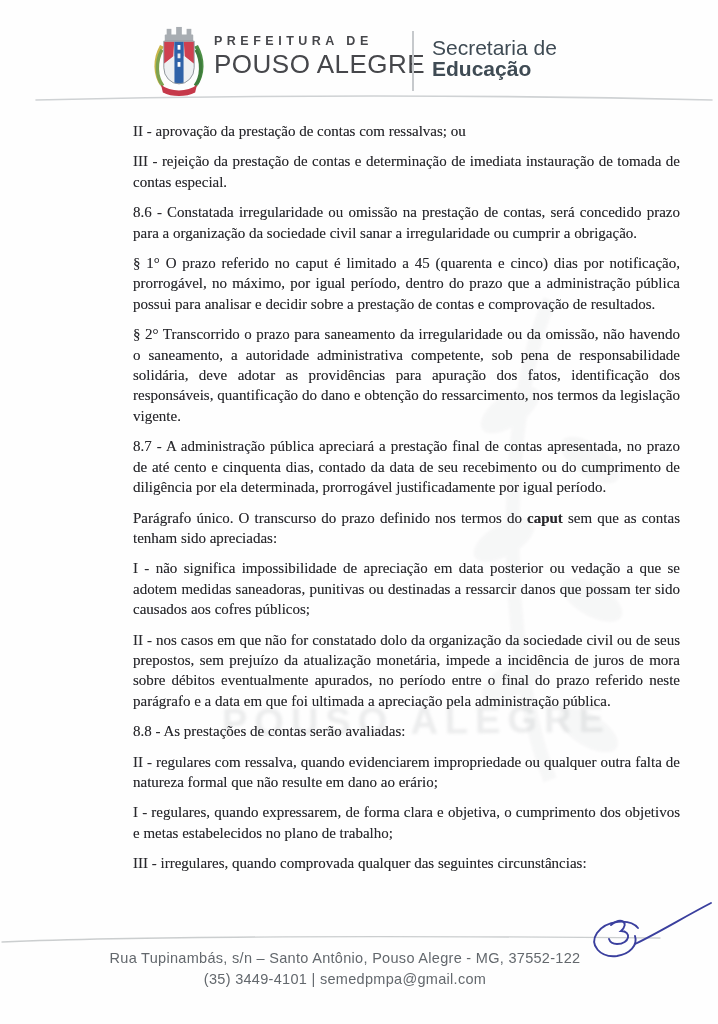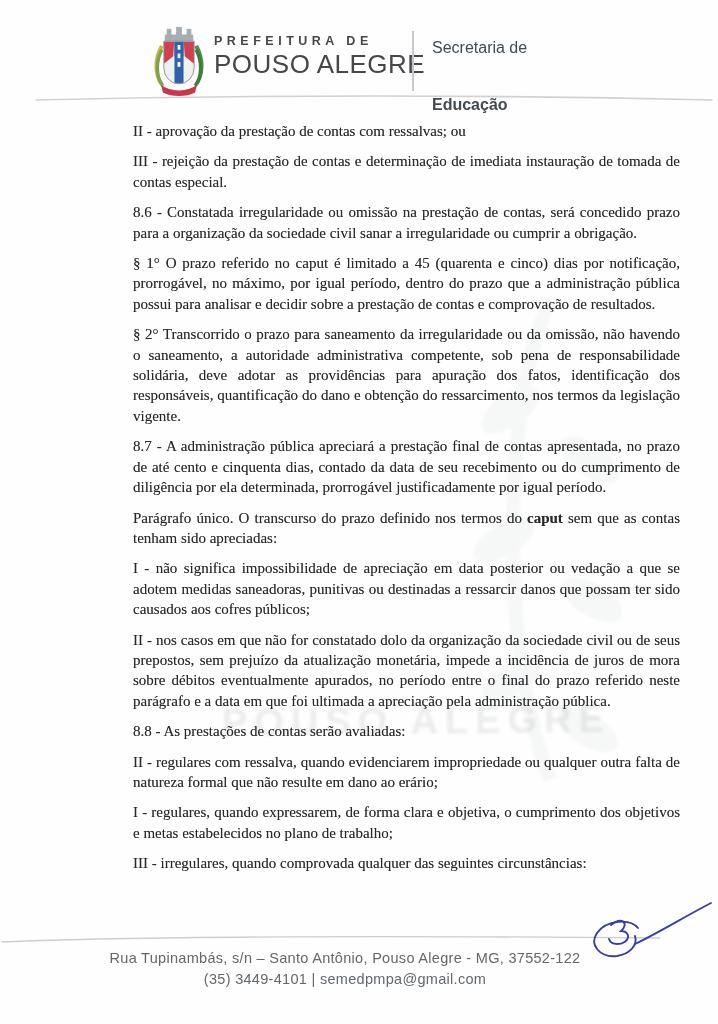--- a/index.html
+++ b/index.html
@@ -14,22 +14,22 @@
     font-family:"Liberation Serif",serif;color:var(--body-text);
   }
   
   .header{position:absolute;left:0;top:0;width:666px;height:100px;}
   .logo{position:absolute;left:150px;top:26px;width:58px;height:74px;}
   .brand{position:absolute;left:214px;top:34px;font-family:"Liberation Sans",sans-serif;}
   .brand-line1{font-size:12.5px;font-weight:bold;letter-spacing:4.5px;color:var(--brand-text);}
   .brand-line2{font-size:26px;font-weight:400;letter-spacing:0.5px;color:var(--brand-text);margin-top:1px;}
   .header-divider{position:absolute;left:412px;top:31px;width:1.5px;height:60px;background:#c6c9cc;}
   .secretariat{position:absolute;left:432px;top:37px;font-family:"Liberation Sans",sans-serif;
-    font-size:16px;line-height:21px;color:var(--secretariat-text);}
-  .secretariat .l2{font-weight:bold;margin-top:36px;}
+    font-size:21px;line-height:21px;color:var(--secretariat-text);}
+  .secretariat .l2{font-weight:bold;}
   .header-sep{position:absolute;left:30px;top:90px;width:688px;height:14px;}
   
   .watermark-text{
     position:absolute;left:222px;top:700px;width:360px;z-index:0;
     font-family:"Liberation Sans",sans-serif;font-size:38px;font-weight:800;
     letter-spacing:7px;color:#878c90;opacity:0.15;filter:blur(1.6px);
     transform:rotate(-0.6deg);white-space:nowrap;pointer-events:none;
   }
   .watermark-ornament{position:absolute;left:440px;top:290px;width:220px;height:500px;
     opacity:0.05;filter:blur(1px);z-index:0;pointer-events:none;}

